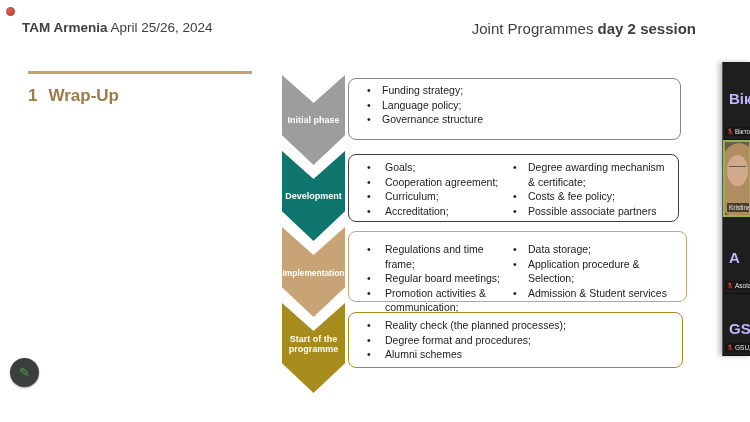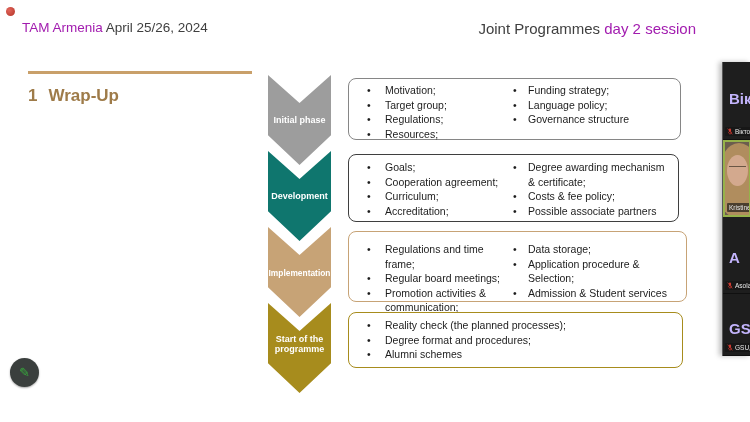--- a/index.html
+++ b/index.html
@@ -8,30 +8,30 @@
     overflow:hidden; font-family:"Liberation Sans", sans-serif;
   }
 
   
   .rec-dot { position:absolute; left:6px; top:7px; width:9px; height:9px; border-radius:50%;
     background:radial-gradient(circle at 35% 35%, #e2655a, #b23227); }
 
   
   .hdr-left  { position:absolute; left:22px; top:20px; font-size:13.5px; white-space:nowrap; }
   .hdr-right { position:absolute; right:54px; top:20px; font-size:15px; white-space:nowrap; }
-  .accent { color:#a21caf; }
+  .accent { color:#404040;font-weight:bold; }
   .darktx { color:#3f3f3f; }
 
   
   .title-rule { position:absolute; left:28px; top:71px; width:224px; height:3px; background:#c9a06a; }
   .slide-title { position:absolute; left:28px; top:86px; font-size:17px; font-weight:bold; color:#9e7b49; }
   .slide-title .num { margin-right:11px; }
 
   
-  .chev { position:absolute; left:268px; width:63px; height:90px;
+  .chev { position:absolute; left:282px; width:63px; height:90px;
     clip-path:polygon(0 0,50% 31%,100% 0,100% 67%,50% 100%,0 67%); }
   .chev-label { position:absolute; left:0; right:0; top:44%; text-align:center; color:#ffffff;
     font-weight:bold; font-size:9px; line-height:10px; }
   .c-gray { background:#9d9d9d; top:75px; }
   .c-dark { background:#0f766e; top:151px; }
   .c-tan  { background:#c7a376; top:227px; }
   .c-gold { background:#a78c1d; top:303px; }
   .c-tan .chev-label  { font-size:8.4px; top:46%; }
   .c-gold .chev-label { top:34%; }
 
@@ -89,26 +89,20 @@
 
   <div class="title-rule"></div>
   <div class="slide-title">
     <span class="num">1</span><span>Wrap-Up</span>
   </div>
 
   <div class="chev c-gray">
     <span class="chev-label">Initial phase</span>
   </div>
   <div class="bbox b1">
-    <div class="col col-l">
-      <div class="li">Motivation;</div>
-      <div class="li">Target group;</div>
-      <div class="li">Regulations;</div>
-      <div class="li">Resources;</div>
-    </div>
     <div class="col col-r">
       <div class="li">Funding strategy;</div>
       <div class="li">Language policy;</div>
       <div class="li">Governance structure</div>
     </div>
   </div>
 
   <div class="chev c-dark">
     <span class="chev-label">Development</span>
   </div>

